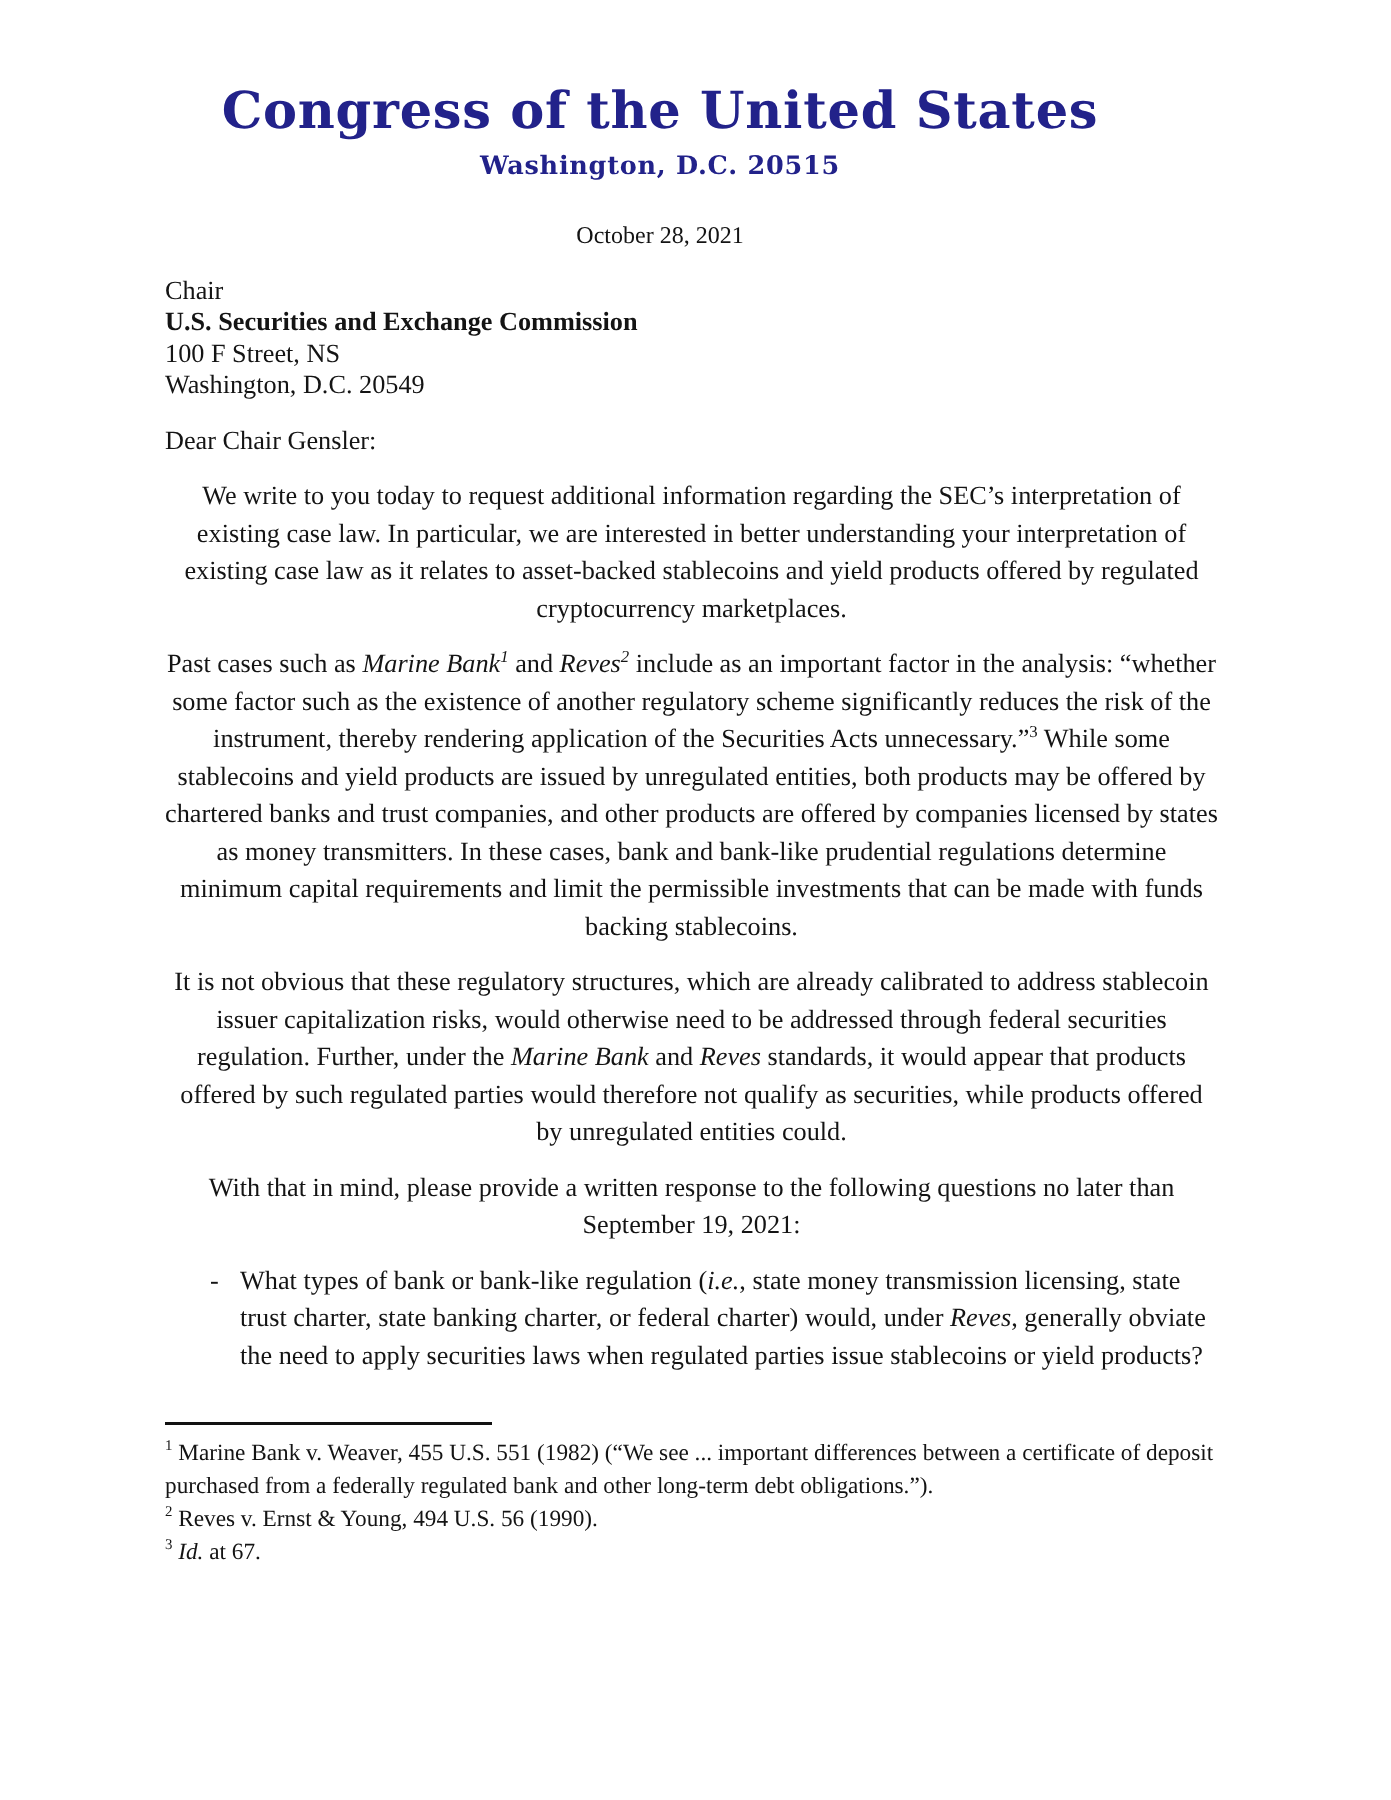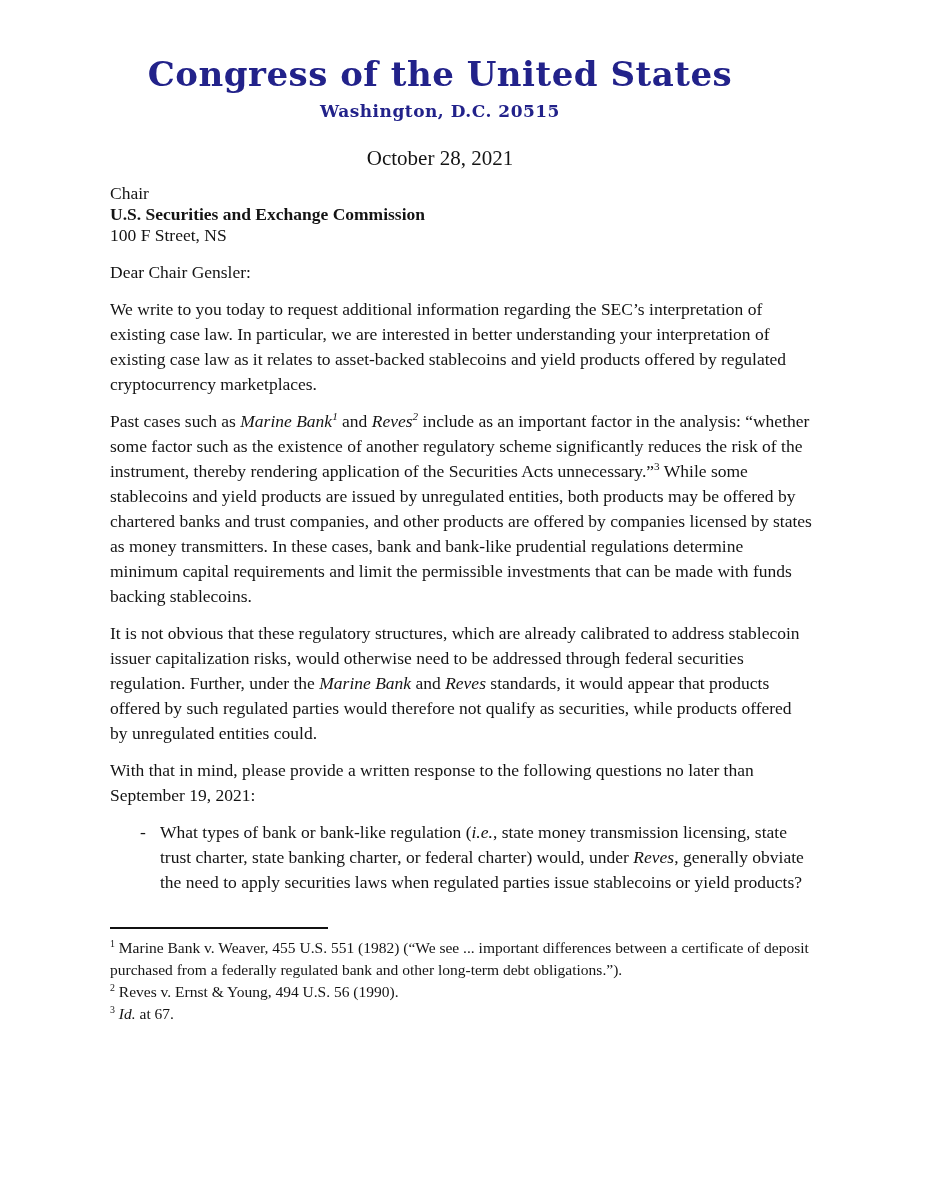--- a/index.html
+++ b/index.html
@@ -37,39 +37,39 @@
     font-weight: bold;
     font-size: 17px;
     line-height: 26px;
     margin-top: 5px;
     letter-spacing: 0.5px;
   }
   .date-line {
     margin-top: 22px;
     text-align: center;
     transform: translateX(-21px);
-    font-size: 21px;
+    font-size: 16px;
     line-height: 24px;
   }
   .recipient {
     margin-top: 13px;
     font-size: 17.5px;
     line-height: 21px;
   }
   .recipient .bold { font-weight: bold; }
   .salutation {
     margin-top: 14px;
     font-size: 17.5px;
     line-height: 25px;
   }
   .letter-body { font-size: 17.5px; }
   .para {
     margin-top: 12px;
     line-height: 25px;
-    text-align: left;
+    text-align: center;
   }
   sup {
     font-size: 64%;
     vertical-align: super;
     line-height: 0;
   }
   .question-list { margin-top: 12px; font-size: 17.5px; }
   .list-item { display: flex; line-height: 25px; }
   .list-marker {
     width: 20px;
@@ -101,20 +101,21 @@
       <div class="letterhead-line1">Congress of the United States</div>
       <div class="letterhead-line2">Washington, D.C. 20515</div>
     </div>
 
     <div class="date-line">October 28, 2021</div>
 
     <div class="recipient">
         <div>Chair</div>
         <div class="bold">U.S. Securities and Exchange Commission</div>
         <div>100 F Street, NS</div>
+        <div>Washington, D.C. 20549</div>
       </div>
 
     <div class="salutation">Dear Chair Gensler:</div>
 
     <div class="letter-body">
         <p class="para"><span>We write to you today to request additional information regarding the SEC’s interpretation of existing case law.  In particular, we are interested in better understanding your interpretation of existing case law as it relates to asset-backed stablecoins and yield products offered by regulated cryptocurrency marketplaces.</span></p>
         <p class="para"><span>Past cases such as </span><span class="italic">Marine Bank</span><sup class="italic">1</sup><span> and </span><span class="italic">Reves</span><sup class="italic">2</sup><span> include as an important factor in the analysis: “whether some factor such as the existence of another regulatory scheme significantly reduces the risk of the instrument, thereby rendering application of the Securities Acts unnecessary.”</span><sup>3</sup><span> While some stablecoins and yield products are issued by unregulated entities, both products may be offered by chartered banks and trust companies, and other products are offered by companies licensed by states as money transmitters. In these cases, bank and bank-like prudential regulations determine minimum capital requirements and limit the permissible investments that can be made with funds backing stablecoins.</span></p>
         <p class="para"><span>It is not obvious that these regulatory structures, which are already calibrated to address stablecoin issuer capitalization risks, would otherwise need to be addressed through federal securities regulation. Further, under the </span><span class="italic">Marine Bank</span><span> and </span><span class="italic">Reves</span><span> standards, it would appear that products offered by such regulated parties would therefore not qualify as securities, while products offered by unregulated entities could.</span></p>
         <p class="para"><span>With that in mind, please provide a written response to the following questions no later than September 19, 2021:</span></p>
       </div>

